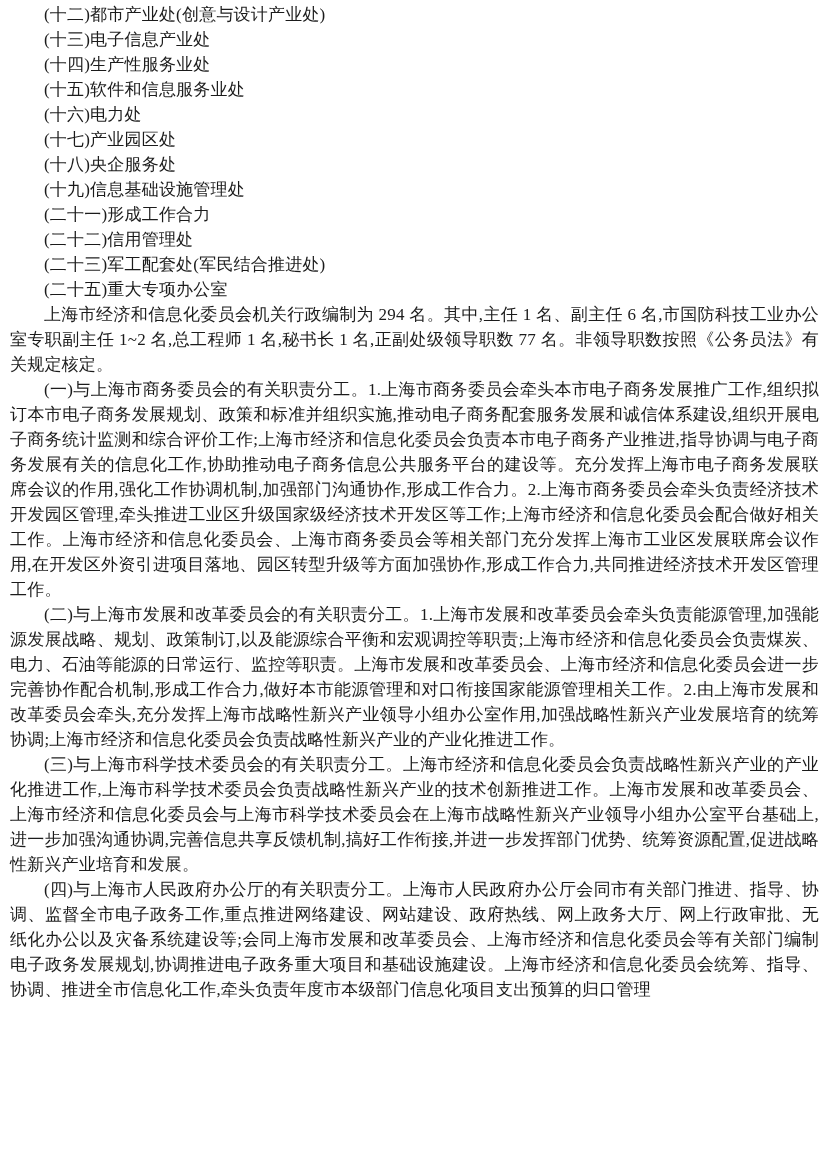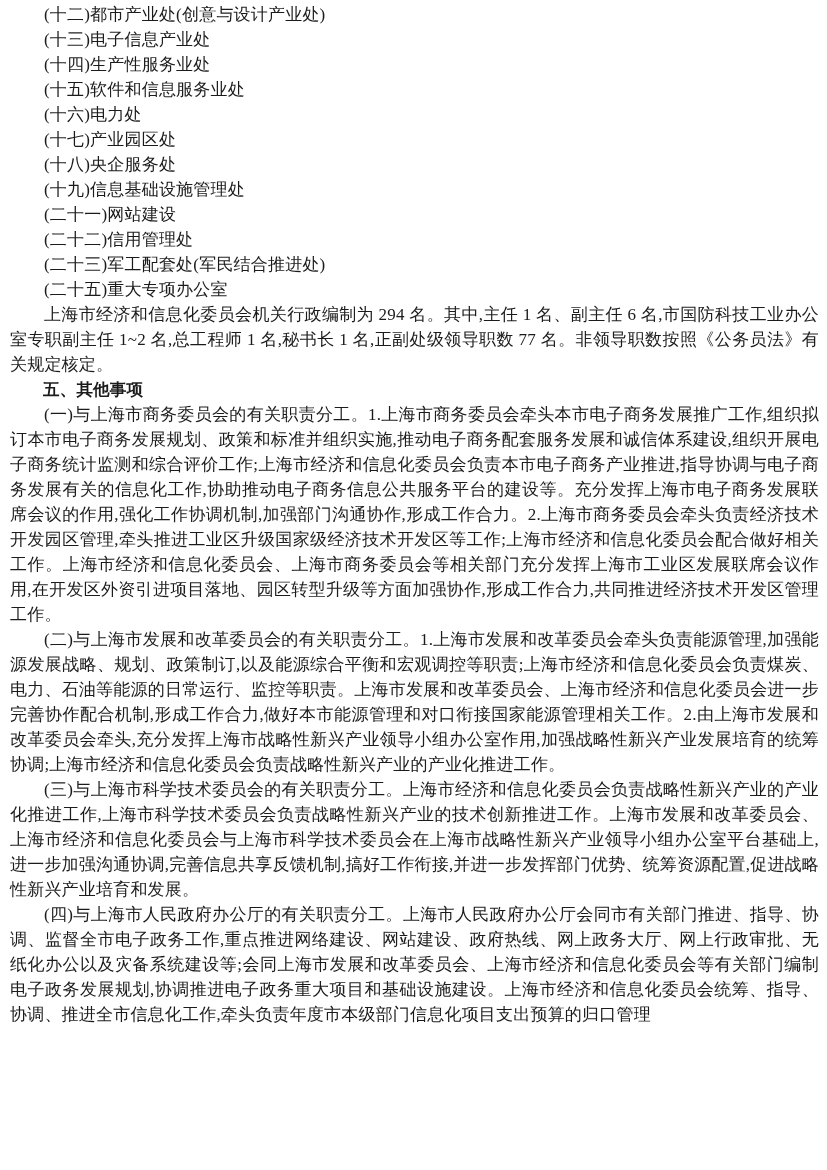--- a/index.html
+++ b/index.html
@@ -69,28 +69,27 @@
   <div class="textblock">
 
     <div class="list-item">(十二)都市产业处(创意与设计产业处)</div>
     <div class="list-item">(十三)电子信息产业处</div>
     <div class="list-item">(十四)生产性服务业处</div>
     <div class="list-item">(十五)软件和信息服务业处</div>
     <div class="list-item">(十六)电力处</div>
     <div class="list-item">(十七)产业园区处</div>
     <div class="list-item">(十八)央企服务处</div>
     <div class="list-item">(十九)信息基础设施管理处</div>
-    <div class="list-item">(二十一)网站建设</div>
+    <div class="list-item">(二十一)形成工作合力</div>
     <div class="list-item">(二十二)信用管理处</div>
     <div class="list-item">(二十三)军工配套处(军民结合推进处)</div>
     <div class="list-item">(二十五)重大专项办公室</div>
 
     <div class="para">上海市经济和信息化委员会机关行政编制为 294 名。其中,主任 1 名、副主任 6 名,市国防科技工业办公室专职副主任 1~2 名,总工程师 1 名,秘书长 1 名,正副处级领导职数 77 名。非领导职数按照《公务员法》有关规定核定。</div>
 
-    <div class="heading">五、其他事项</div>
     <div class="para">(一)与上海市商务委员会的有关职责分工。1.上海市商务委员会牵头本市电子商务发展推广工作,组织拟订本市电子商务发展规划、政策和标准并组织实施,推动电子商务配套服务发展和诚信体系建设,组织开展电子商务统计监测和综合评价工作;上海市经济和信息化委员会负责本市电子商务产业推进,指导协调与电子商务发展有关的信息化工作,协助推动电子商务信息公共服务平台的建设等。充分发挥上海市电子商务发展联席会议的作用,强化工作协调机制,加强部门沟通协作,形成工作合力。2.上海市商务委员会牵头负责经济技术开发园区管理,牵头推进工业区升级国家级经济技术开发区等工作;上海市经济和信息化委员会配合做好相关工作。上海市经济和信息化委员会、上海市商务委员会等相关部门充分发挥上海市工业区发展联席会议作用,在开发区外资引进项目落地、园区转型升级等方面加强协作,形成工作合力,共同推进经济技术开发区管理工作。</div>
     <div class="para">(二)与上海市发展和改革委员会的有关职责分工。1.上海市发展和改革委员会牵头负责能源管理,加强能源发展战略、规划、政策制订,以及能源综合平衡和宏观调控等职责;上海市经济和信息化委员会负责煤炭、电力、石油等能源的日常运行、监控等职责。上海市发展和改革委员会、上海市经济和信息化委员会进一步完善协作配合机制,形成工作合力,做好本市能源管理和对口衔接国家能源管理相关工作。2.由上海市发展和改革委员会牵头,充分发挥上海市战略性新兴产业领导小组办公室作用,加强战略性新兴产业发展培育的统筹协调;上海市经济和信息化委员会负责战略性新兴产业的产业化推进工作。</div>
     <div class="para">(三)与上海市科学技术委员会的有关职责分工。上海市经济和信息化委员会负责战略性新兴产业的产业化推进工作,上海市科学技术委员会负责战略性新兴产业的技术创新推进工作。上海市发展和改革委员会、上海市经济和信息化委员会与上海市科学技术委员会在上海市战略性新兴产业领导小组办公室平台基础上,进一步加强沟通协调,完善信息共享反馈机制,搞好工作衔接,并进一步发挥部门优势、统筹资源配置,促进战略性新兴产业培育和发展。</div>
     <div class="para">(四)与上海市人民政府办公厅的有关职责分工。上海市人民政府办公厅会同市有关部门推进、指导、协调、监督全市电子政务工作,重点推进网络建设、网站建设、政府热线、网上政务大厅、网上行政审批、无纸化办公以及灾备系统建设等;会同上海市发展和改革委员会、上海市经济和信息化委员会等有关部门编制电子政务发展规划,协调推进电子政务重大项目和基础设施建设。上海市经济和信息化委员会统筹、指导、协调、推进全市信息化工作,牵头负责年度市本级部门信息化项目支出预算的归口管理</div>
 
   </div>
 
   <div class="footer">
     <span class="pagenum">38</span>
     <span class="issue">(2015 年第 10 期)</span>

